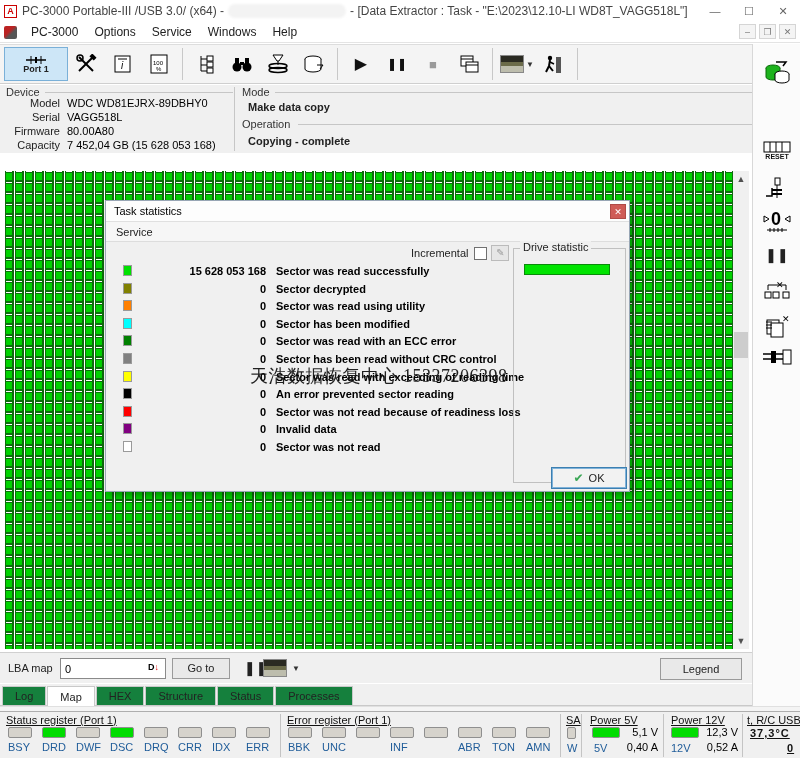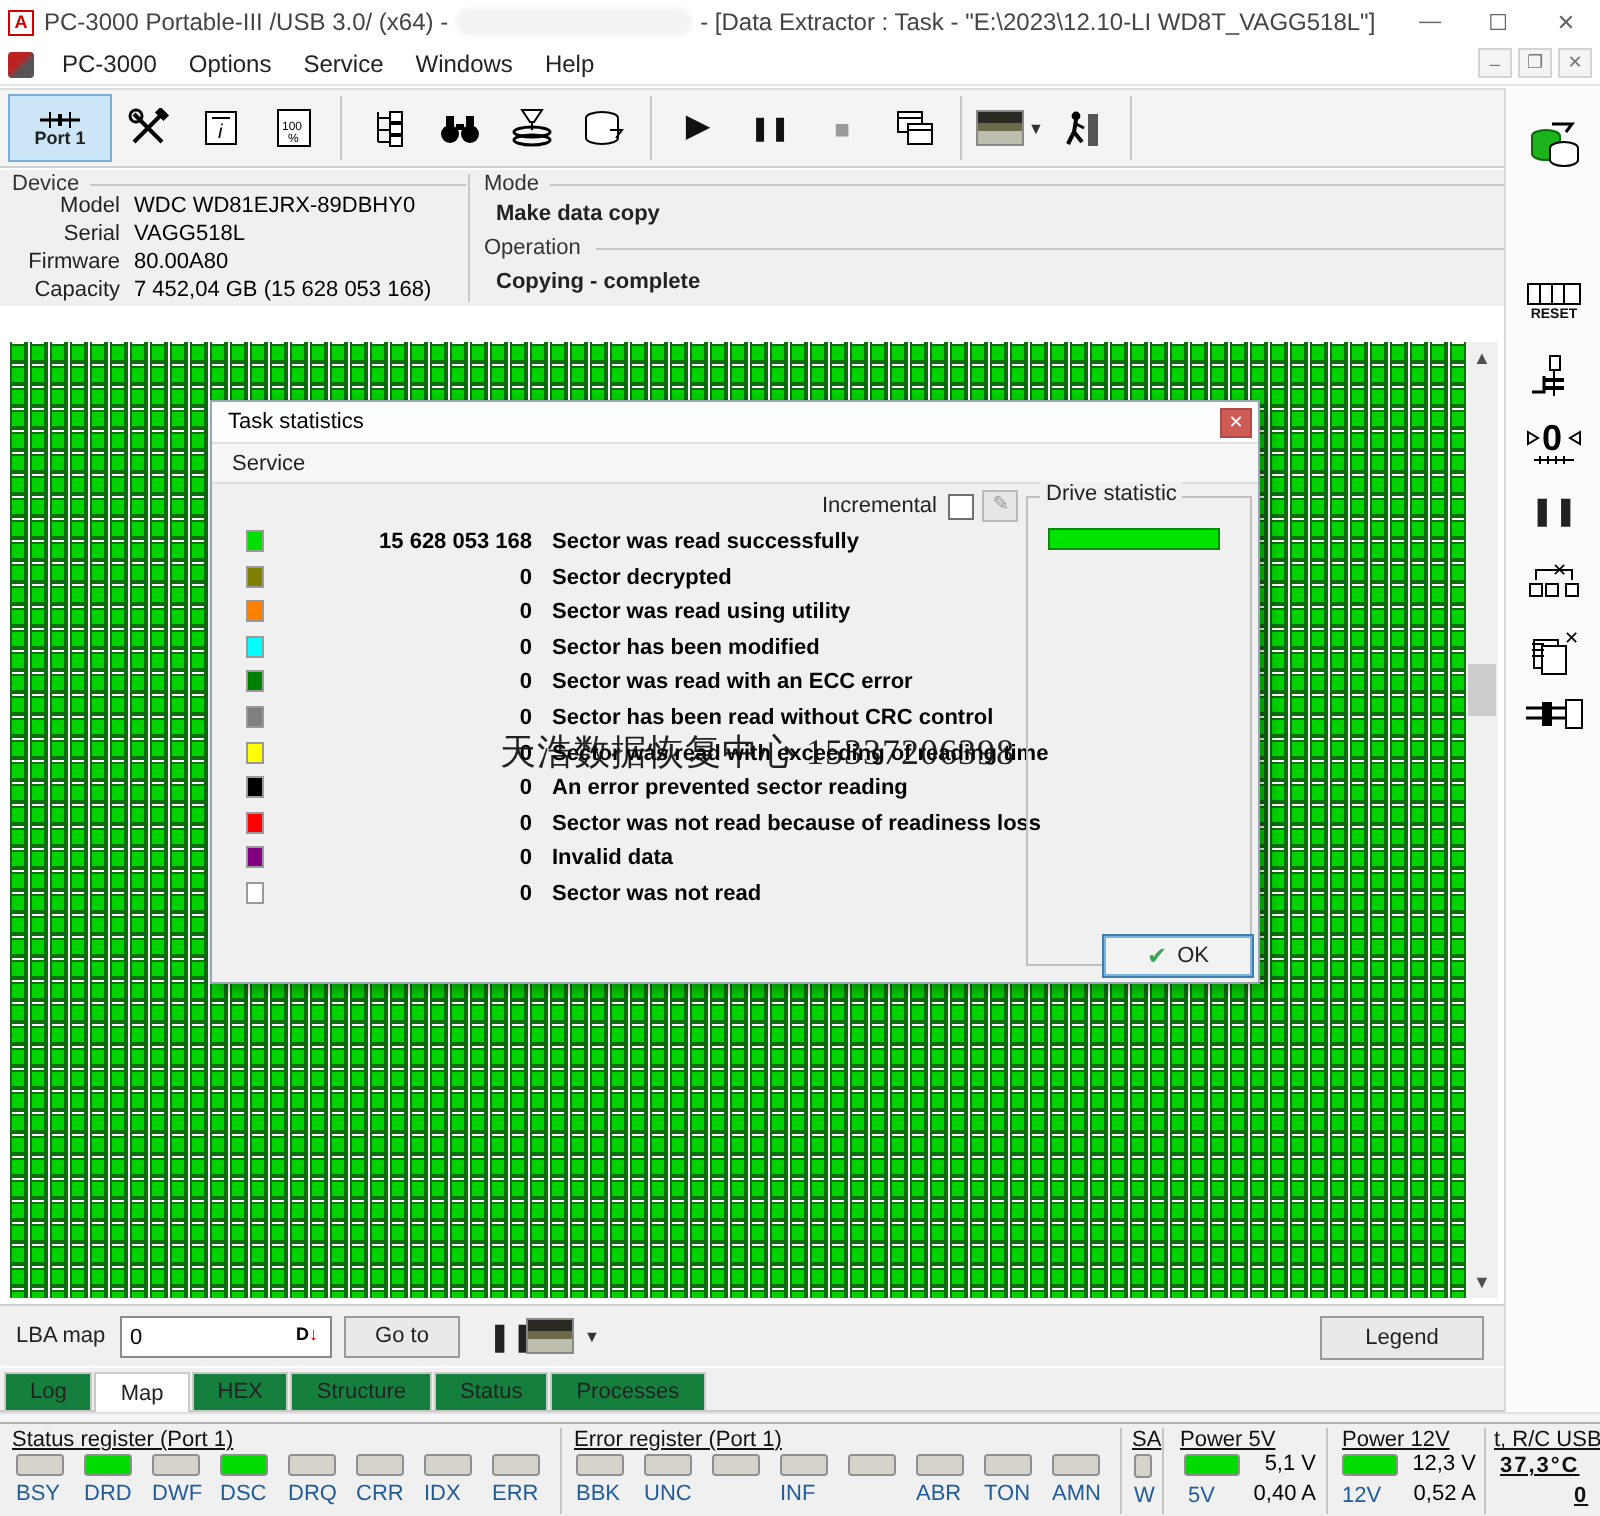--- a/index.html
+++ b/index.html
@@ -30,21 +30,21 @@
   .mdi-controls { position:absolute; right:4px; top:24px; display:flex; gap:3px; }
   .mdi-btn { width:17px; height:15px; border:1px solid #d5d5d5; background:#f4f4f4; color:#777;
     font-size:9px; display:flex; align-items:center; justify-content:center; }
 
   
   .toolbar { position:absolute; left:0; top:44px; width:800px; height:40px; background:#f4f4f4;
     border-top:1px solid #ddd; border-bottom:1px solid #cfcfcf; display:flex; align-items:center; padding-left:3px; }
   .tb-btn { min-width:34px; height:34px; display:flex; flex-direction:column; align-items:center;
     justify-content:center; margin:0 1px; border:1px solid transparent; }
   .tb-btn svg { display:block; }
-  .tb-port { background:#cde6f7; border:1px solid #7ab0d8; width:52px; }
+  .tb-port { background:#cde6f7; border:1px solid #7ab0d8; width:64px; }
   .tb-port .lbl { font-size:9px; font-weight:bold; margin-top:-1px; }
   .tb-sep { width:1px; height:32px; background:#c8c8c8; margin:0 5px; }
   .tb-glyph { font-size:16px; color:#111; line-height:1; }
   .tb-stop { color:#9a9a9a; font-size:13px; }
   .thumb-img { width:24px; height:18px; background:
      linear-gradient(180deg,#2a2a22 0 35%, #6b6b4a 35% 60%, #bdbdad 60% 100%); border:1px solid #888; }
   .dd-arrow { font-size:8px; color:#333; margin-left:2px; }
 
   
   .devpanel { position:absolute; left:0; top:85px; width:756px; height:68px; background:#f0f0f0; }

